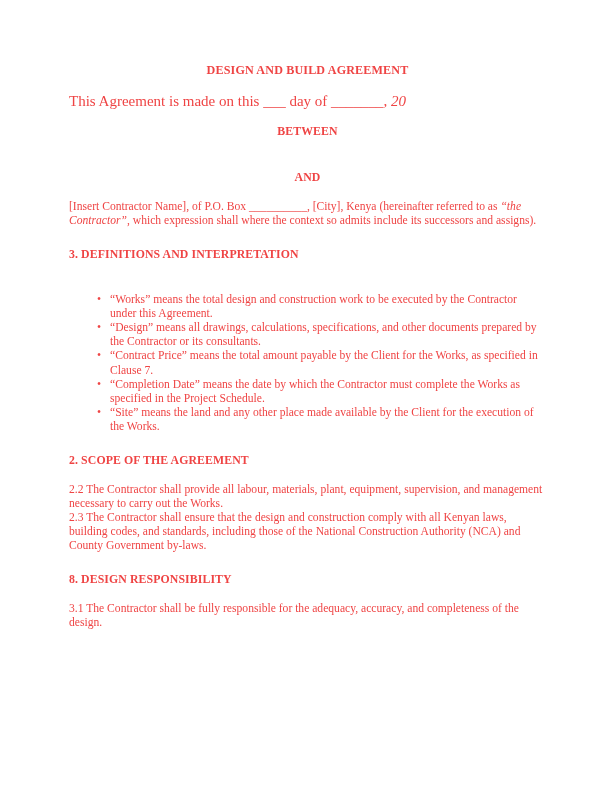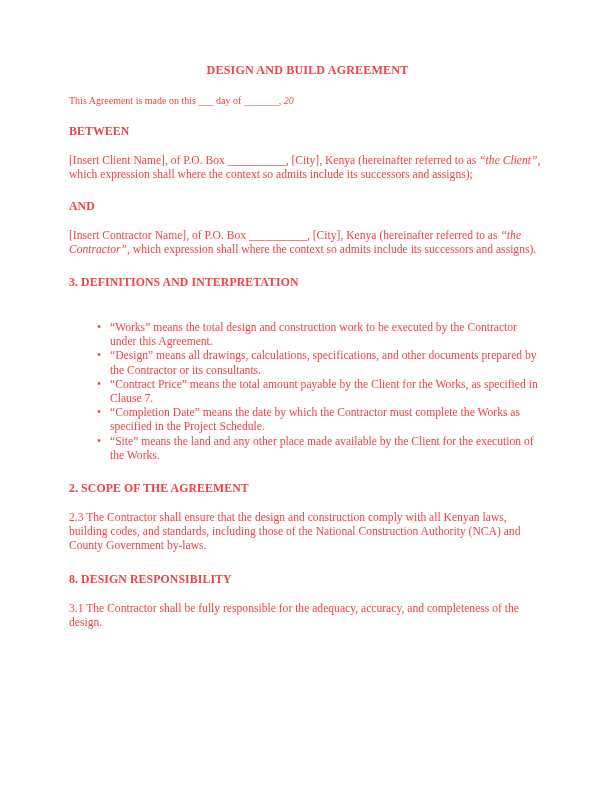--- a/index.html
+++ b/index.html
@@ -29,21 +29,21 @@
     letter-spacing: 0.15px;
     margin: 0 0 0 0;
     line-height: 14px;
   }
   .spacer-sm { height: 17px; }
   .spacer-md { height: 16px; }
   .spacer-lg { height: 18px; }
 
   p.body-line {
     margin: 0;
-    font-size: 10px;
+    font-size: 15px;
     line-height: 14.2px;
     text-align: left;
   }
   p.para {
     margin: 0;
     font-size: 11.6px;
     line-height: 14.2px;
     text-align: left;
   }
   h2.section-head {
@@ -52,20 +52,21 @@
     font-weight: bold;
     line-height: 14px;
     letter-spacing: 0.1px;
   }
   .label-bold {
     margin: 0;
     font-size: 11.8px;
     font-weight: bold;
     line-height: 14px;
     letter-spacing: 0.1px;
+    text-align: center;
   }
   .ital { font-style: italic; }
 
   ul.def-list {
     margin: 0;
     padding: 0 0 0 28px;
     list-style: none;
   }
   ul.def-list li {
     position: relative;
@@ -95,21 +96,20 @@
     <div class="spacer-sm"></div>
 
     <p class="body-line"><span>This Agreement is made on this </span><span class="blank-short">___</span><span> day of </span><span class="blank-short">_______</span><span>, </span><span class="ital">20</span></p>
 
     <div class="spacer-md"></div>
 
     <p class="label-bold">BETWEEN</p>
 
     <div class="spacer-md"></div>
 
-    <p class="para"><span>[Insert Client Name], of P.O. Box __________, [City], Kenya (hereinafter referred to as </span><span class="ital">“the Client”</span><span>, which expression shall where the context so admits include its successors and assigns);</span></p>
 
     <div class="spacer-md"></div>
 
     <p class="label-bold">AND</p>
 
     <div class="spacer-md"></div>
 
     <p class="para"><span>[Insert Contractor Name], of P.O. Box __________, [City], Kenya (hereinafter referred to as </span><span class="ital">“the Contractor”</span><span>, which expression shall where the context so admits include its successors and assigns).</span></p>
 
     <div class="spacer-lg"></div>
@@ -128,20 +128,21 @@
       <li><span class="bullet">•</span><span>“Completion Date” means the date by which the Contractor must complete the Works as specified in the Project Schedule.</span></li>
       <li><span class="bullet">•</span><span>“Site” means the land and any other place made available by the Client for the execution of the Works.</span></li>
     </ul>
 
     <div class="spacer-lg"></div>
 
     <h2 class="section-head">2. SCOPE OF THE AGREEMENT</h2>
 
     <div class="spacer-md"></div>
 
+    <p class="para">2.2 The Contractor shall provide all labour, materials, plant, equipment, supervision, and management necessary to carry out the Works.</p>
     <p class="para">2.3 The Contractor shall ensure that the design and construction comply with all Kenyan laws, building codes, and standards, including those of the National Construction Authority (NCA) and County Government by-laws.</p>
 
     <div class="spacer-lg"></div>
 
     <h2 class="section-head">8. DESIGN RESPONSIBILITY</h2>
 
     <div class="spacer-md"></div>
 
     <p class="para">3.1 The Contractor shall be fully responsible for the adequacy, accuracy, and completeness of the design.</p>
 

